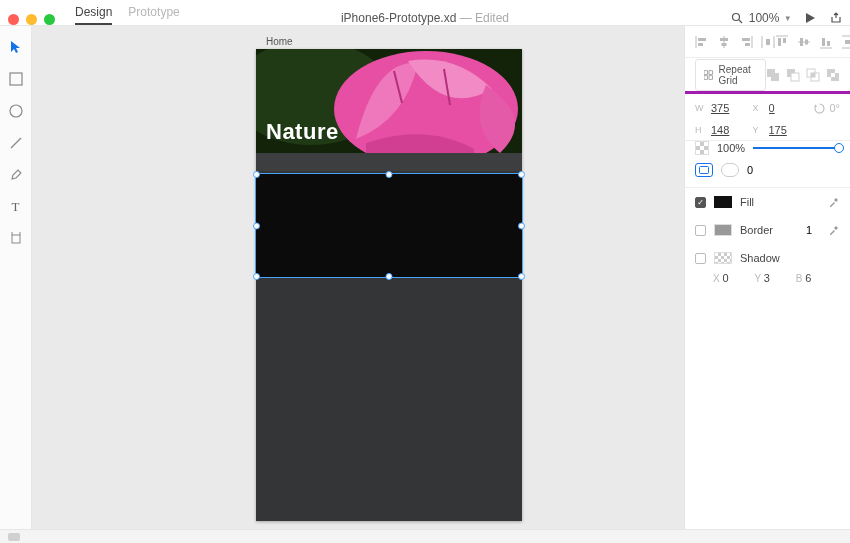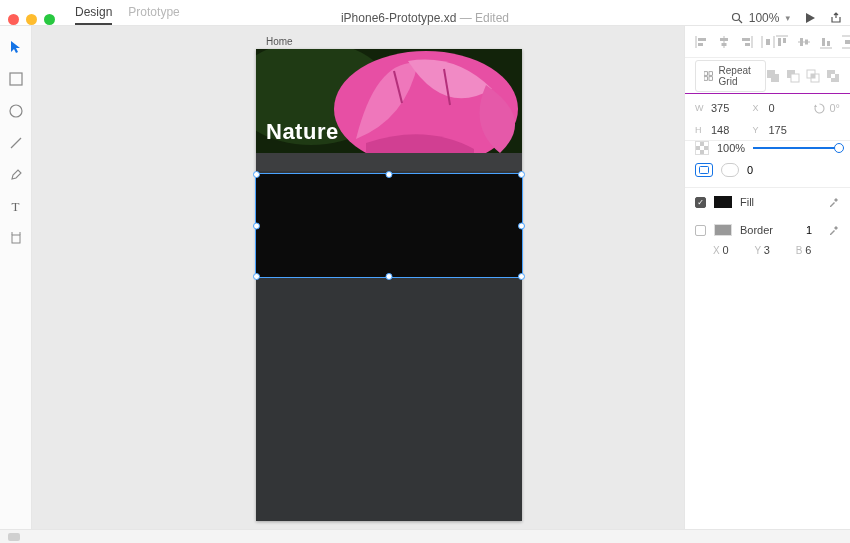--- a/index.html
+++ b/index.html
@@ -38,26 +38,26 @@
   .handle{position:absolute; width:7px; height:7px; background:#fff; border:1px solid #4aa3ff; border-radius:50%;}
   .h-nw{left:-3px; top:-3px;} .h-n{left:50%; top:-3px; transform:translateX(-50%);} .h-ne{right:-3px; top:-3px;}
   .h-w{left:-3px; top:50%; transform:translateY(-50%);} .h-e{right:-3px; top:50%; transform:translateY(-50%);}
   .h-sw{left:-3px; bottom:-3px;} .h-s{left:50%; bottom:-3px; transform:translateX(-50%);} .h-se{right:-3px; bottom:-3px;}
   
   .inspector{ width:166px; background:#fff; border-left:1px solid #e6e6e6; font-size:11px; color:#444; display:flex; flex-direction:column;}
   .seg{padding:0 10px;}
   .alignrow{height:32px; display:flex; align-items:center; justify-content:space-between; border-bottom:1px solid #eee;}
   .agroup{display:flex; gap:8px; color:#bdbdbd;}
   .ico{width:14px;height:14px;cursor:pointer;}
-  .row2{height:36px; display:flex; align-items:center; justify-content:space-between; border-bottom:1px solid #a21caf;}
+  .row2{height:36px; display:flex; align-items:center; justify-content:space-between; border-bottom:3px solid #a21caf;}
   .repeat-btn{display:flex;align-items:center;gap:6px;border:1px solid #e3e3e3;border-radius:3px;padding:4px 8px;font-size:10px;color:#555;cursor:pointer;}
   .boolgrp{display:flex;gap:6px;color:#cfcfcf;}
   .dims{padding:8px 10px 4px;display:grid;grid-template-columns:10px 1fr 10px 1fr 30px;row-gap:10px;column-gap:6px;align-items:center;border-bottom:1px solid #eee;}
   .dims .lab{color:#bbb;font-size:9px;}
-  .dims input{border:none;font-size:11px;width:100%;outline:none;color:#444;}
+  .dims input{border:none;font-size:11px;width:100%;outline:none;color:#444;text-decoration:underline;}
   .rot{display:flex;align-items:center;gap:4px;justify-content:flex-end;color:#bbb;}
   .sectitle{letter-spacing:1px;color:#bbb;font-size:9px;padding:10px 10px 6px;}
   .op-row{display:flex;align-items:center;gap:8px;padding:0 10px 8px;}
   .checker{width:14px;height:14px;background:conic-gradient(#ccc 25%,#fff 0 50%,#ccc 0 75%,#fff 0);background-size:8px 8px;border:1px solid #ddd;}
   .slider{flex:1;position:relative;height:12px;}
   .slider .track{position:absolute;left:0;right:0;top:50%;height:2px;background:#d9d9d9;transform:translateY(-50%);}
   .slider .filled{position:absolute;left:0;top:50%;height:2px;background:#1473e6;transform:translateY(-50%);width:100%;}
   .slider .thumb{position:absolute;right:-4px;top:50%;transform:translate(0,-50%);width:10px;height:10px;border-radius:50%;background:#fff;border:1px solid #1473e6;}
   .shape-row{display:flex;align-items:center;gap:8px;padding:0 10px 10px;border-bottom:1px solid #eee;}
   .pill{width:18px;height:14px;border:1px solid #1473e6;border-radius:3px;color:#1473e6;display:flex;align-items:center;justify-content:center;}
@@ -323,20 +323,25 @@
     <div class="prop-row">
       <div class="chk"></div>
       <div class="sw grey"></div>
       <span>Border</span>
       <input class="num-in" value="1" style="">
       <svg class="eyedrop" style="margin-left:8px" width="12" height="12" viewBox="0 0 12 12">
           <path d="M2 10l4-4 1 1-4 4H2v-1zM8 2l2 2-2 2-2-2 2-2z" fill="#999"></path>
         </svg>
     </div>
 
+    <div class="prop-row">
+      <div class="chk"></div>
+      <div class="sw chkr"></div>
+      <span>Shadow</span>
+    </div>
     <div class="shadow-sub">
       <span><span>X</span> <input value="0" style=""></span>
       <span><span>Y</span> <input value="3" style=""></span>
       <span><span>B</span> <input value="6" style=""></span>
     </div>
   </div>
 </div>
 
 <div class="statusbar">
   <div class="chat"></div>

